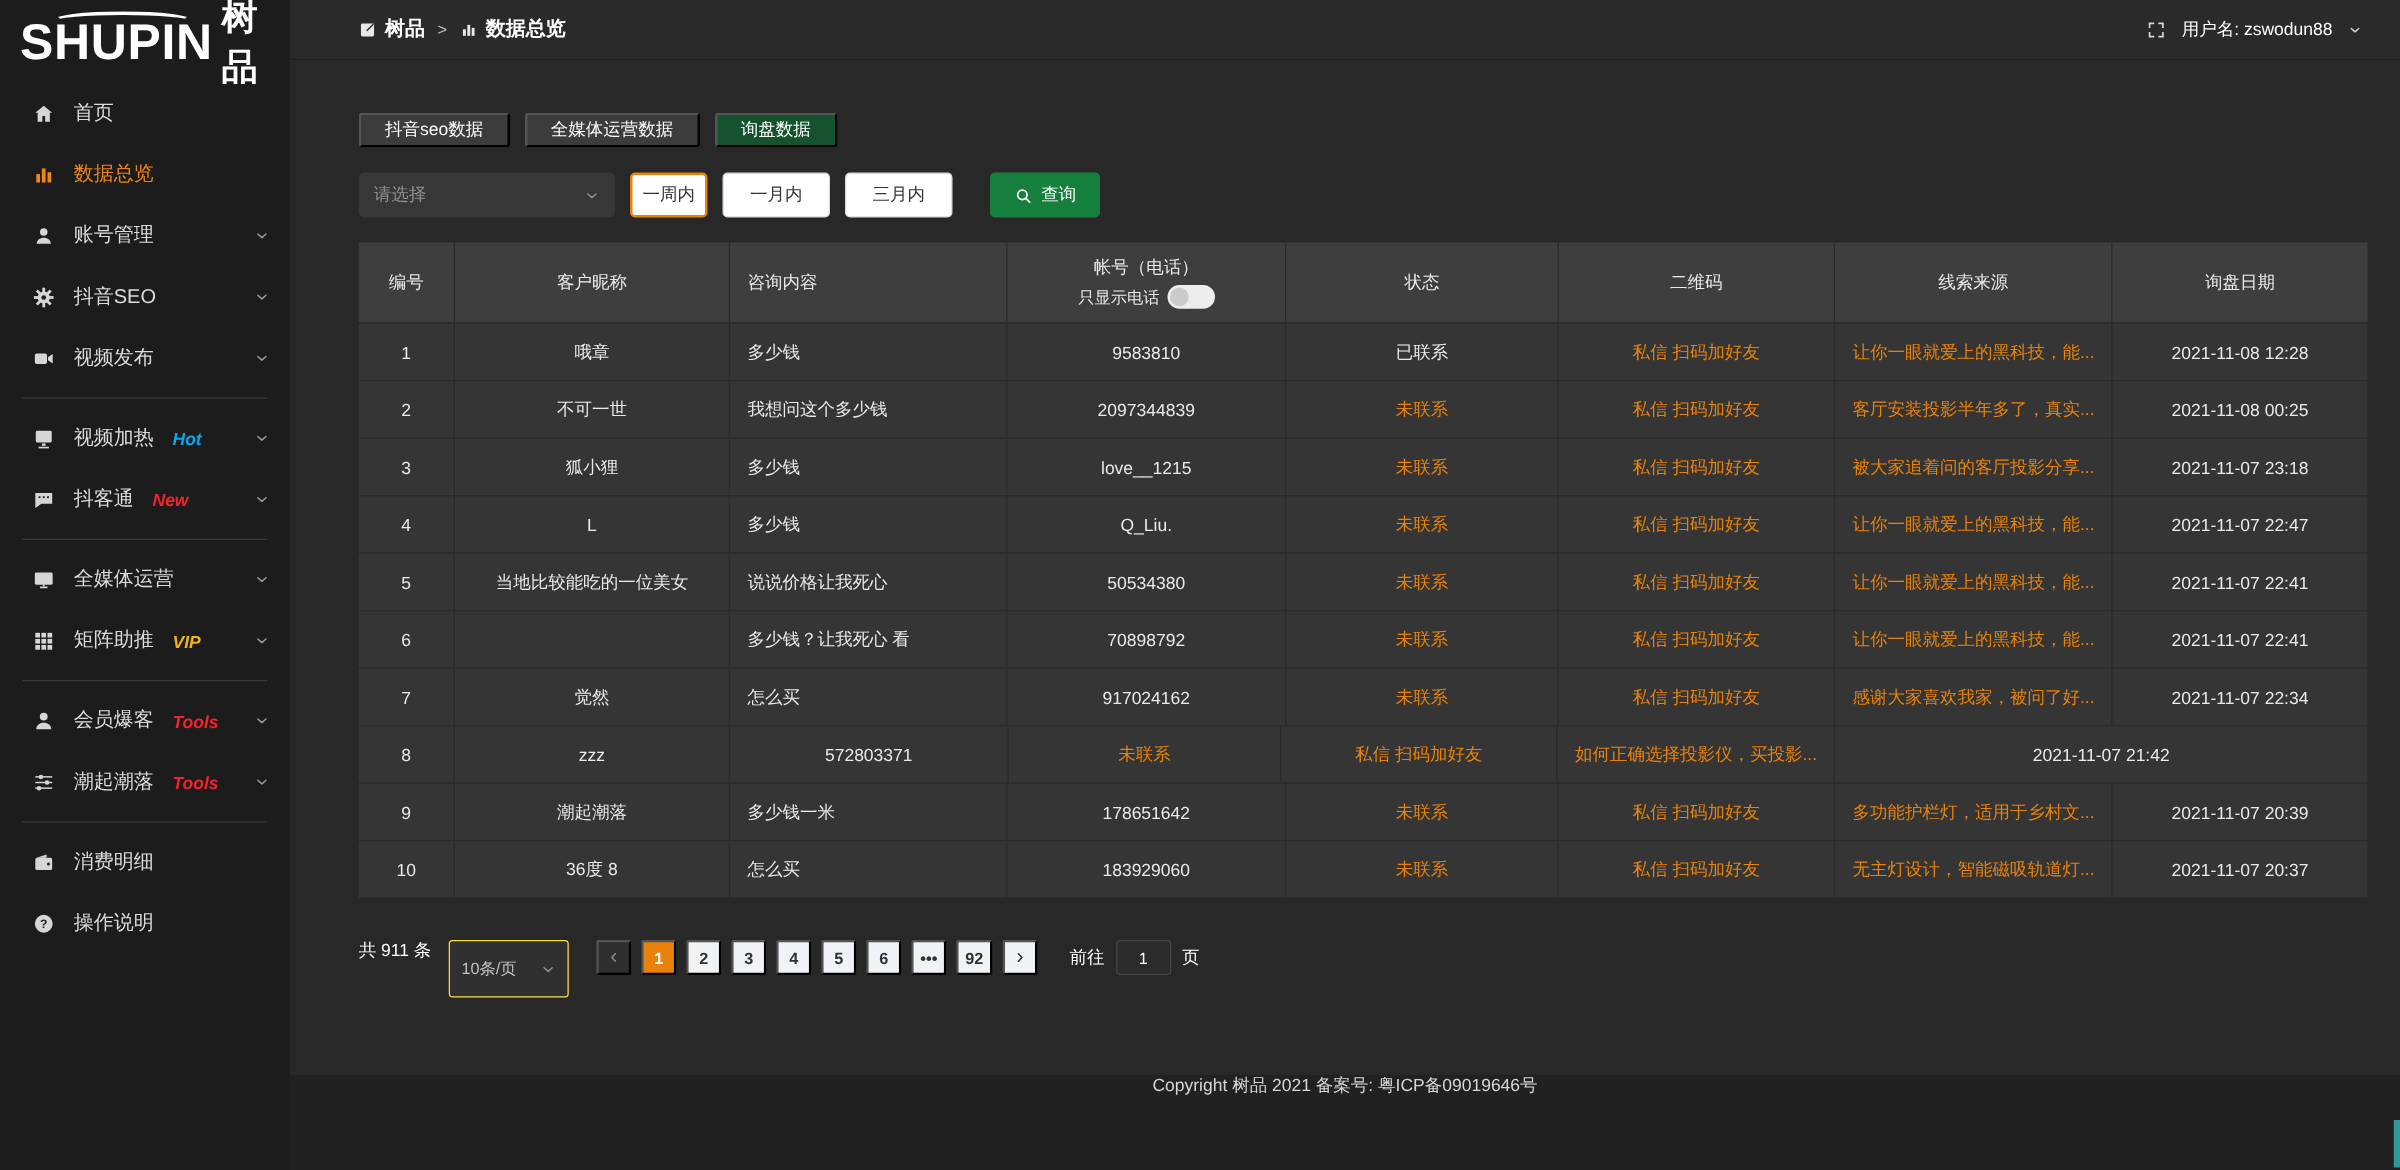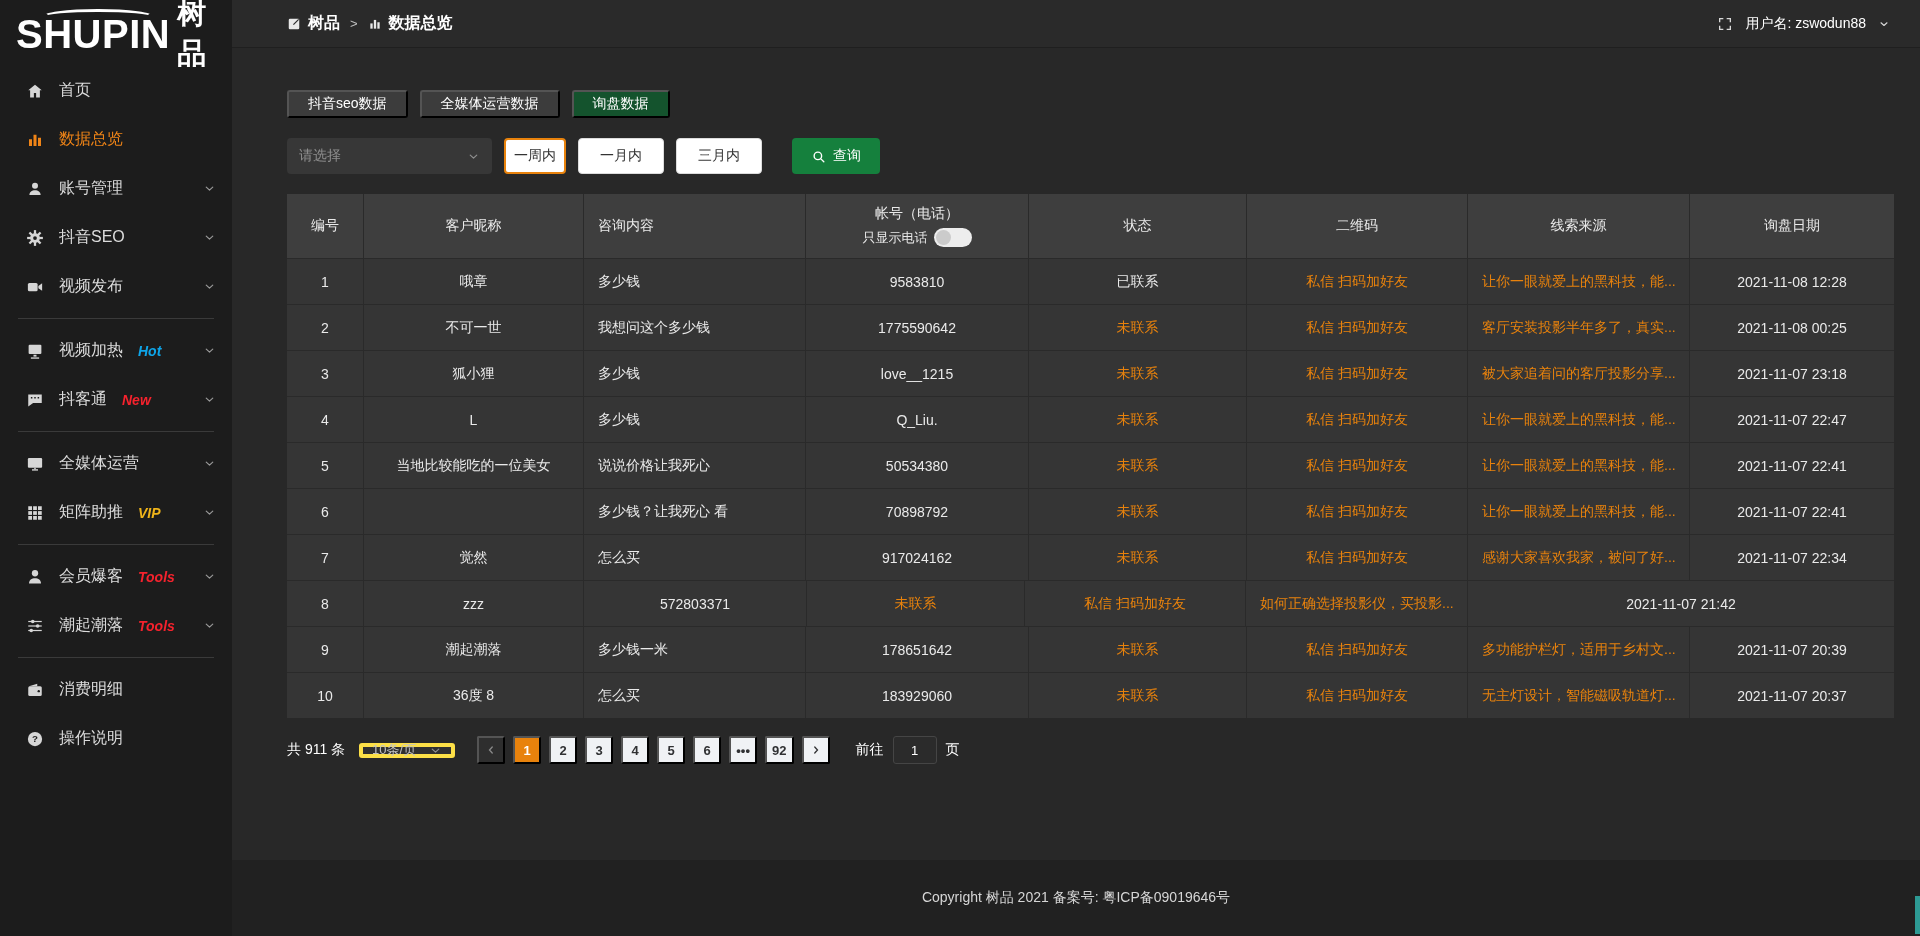--- a/index.html
+++ b/index.html
@@ -58,33 +58,33 @@
   .td.c2,.td.c6{justify-content:flex-start;padding-left:14px}
   .thead .c2{justify-content:flex-start;padding-left:14px}
   .th.c3{flex-direction:column;gap:5px}
   .th-sub{display:flex;align-items:center;gap:6px;font-size:13px;color:#e8e8e8}
   .toggle{width:38px;height:19px;background:#ededed;border-radius:10px;position:relative;display:inline-block;cursor:pointer}
   .toggle .knob{position:absolute;left:2px;top:2px;width:15px;height:15px;border-radius:50%;background:#cbcbcb}
   .td.pending{color:#e8820c}
   .td.link{color:#e8820c;cursor:pointer}
 
   
-  .pagination{display:flex;align-items:center;margin-top:18px;color:#fff;font-size:14px}
+  .pagination{display:flex;align-items:flex-start;margin-top:34px;color:#fff;font-size:14px}
   .pg-total{margin-right:14px}
-  .size-select{width:96px;height:15px;background:#303030;border:4px solid #fde047;border-radius:3px;color:#c2c2c2;font-size:13px;display:flex;align-items:center;justify-content:space-between;padding:0 9px;margin-right:22px;cursor:pointer}
+  .size-select{width:96px;height:46px;background:#303030;border:1px solid #fde047;border-radius:3px;color:#c2c2c2;font-size:13px;display:flex;align-items:center;justify-content:space-between;padding:0 9px;margin-right:22px;cursor:pointer}
   .pager{display:flex;align-items:center;gap:8px}
   .page-btn{min-width:28px;height:28px;border-radius:2px;background:#f0f2f5;color:#303133;font-size:13px;font-weight:bold;display:flex;align-items:center;justify-content:center;padding:0 5px;cursor:pointer}
   .page-btn.active{background:#e8820c;color:#fff}
   .page-btn.prev{background:#2e2e2e;color:#8a8a8a}
   .pg-arrow{width:12px;height:12px;display:inline-flex}
   .goto{display:flex;align-items:center;gap:9px;margin-left:26px}
   .goto-input{width:44px;height:28px;background:#2b2b2b;border:1px solid #454545;border-radius:3px;color:#fff;text-align:center;font-size:13px;font-family:inherit}
 
   
-  .footer{grid-column:2;grid-row:3;background:#212121;display:flex;align-items:center;justify-content:center;color:#d6d6d6;font-size:14px}
+  .footer{grid-column:2;grid-row:3;background:#212121;display:flex;align-items:flex-start;justify-content:center;color:#d6d6d6;font-size:14px}
 
   .scroll-thumb{position:absolute;right:0;bottom:2px;width:5px;height:38px;background:#2d9a94}
 </style>
 </head>
 <body>
 
 <div class="app">
 
   <aside class="sidebar">
     <div class="logo">
@@ -390,21 +390,21 @@
             <div class="td c3">9583810</div>
             <div class="td c4 contacted">已联系</div>
             <div class="td c5 link">私信 扫码加好友</div>
             <div class="td c6 link">让你一眼就爱上的黑科技，能...</div>
             <div class="td c7">2021-11-08 12:28</div>
           </div>
           <div class="tr">
             <div class="td c0">2</div>
             <div class="td c1">不可一世</div>
             <div class="td c2">我想问这个多少钱</div>
-            <div class="td c3">1775590642</div>
+            <div class="td c3">2097344839</div>
             <div class="td c4 pending">未联系</div>
             <div class="td c5 link">私信 扫码加好友</div>
             <div class="td c6 link">客厅安装投影半年多了，真实...</div>
             <div class="td c7">2021-11-08 00:25</div>
           </div>
           <div class="tr">
             <div class="td c0">3</div>
             <div class="td c1">狐小狸</div>
             <div class="td c2">多少钱</div>
             <div class="td c3">love__1215</div>

